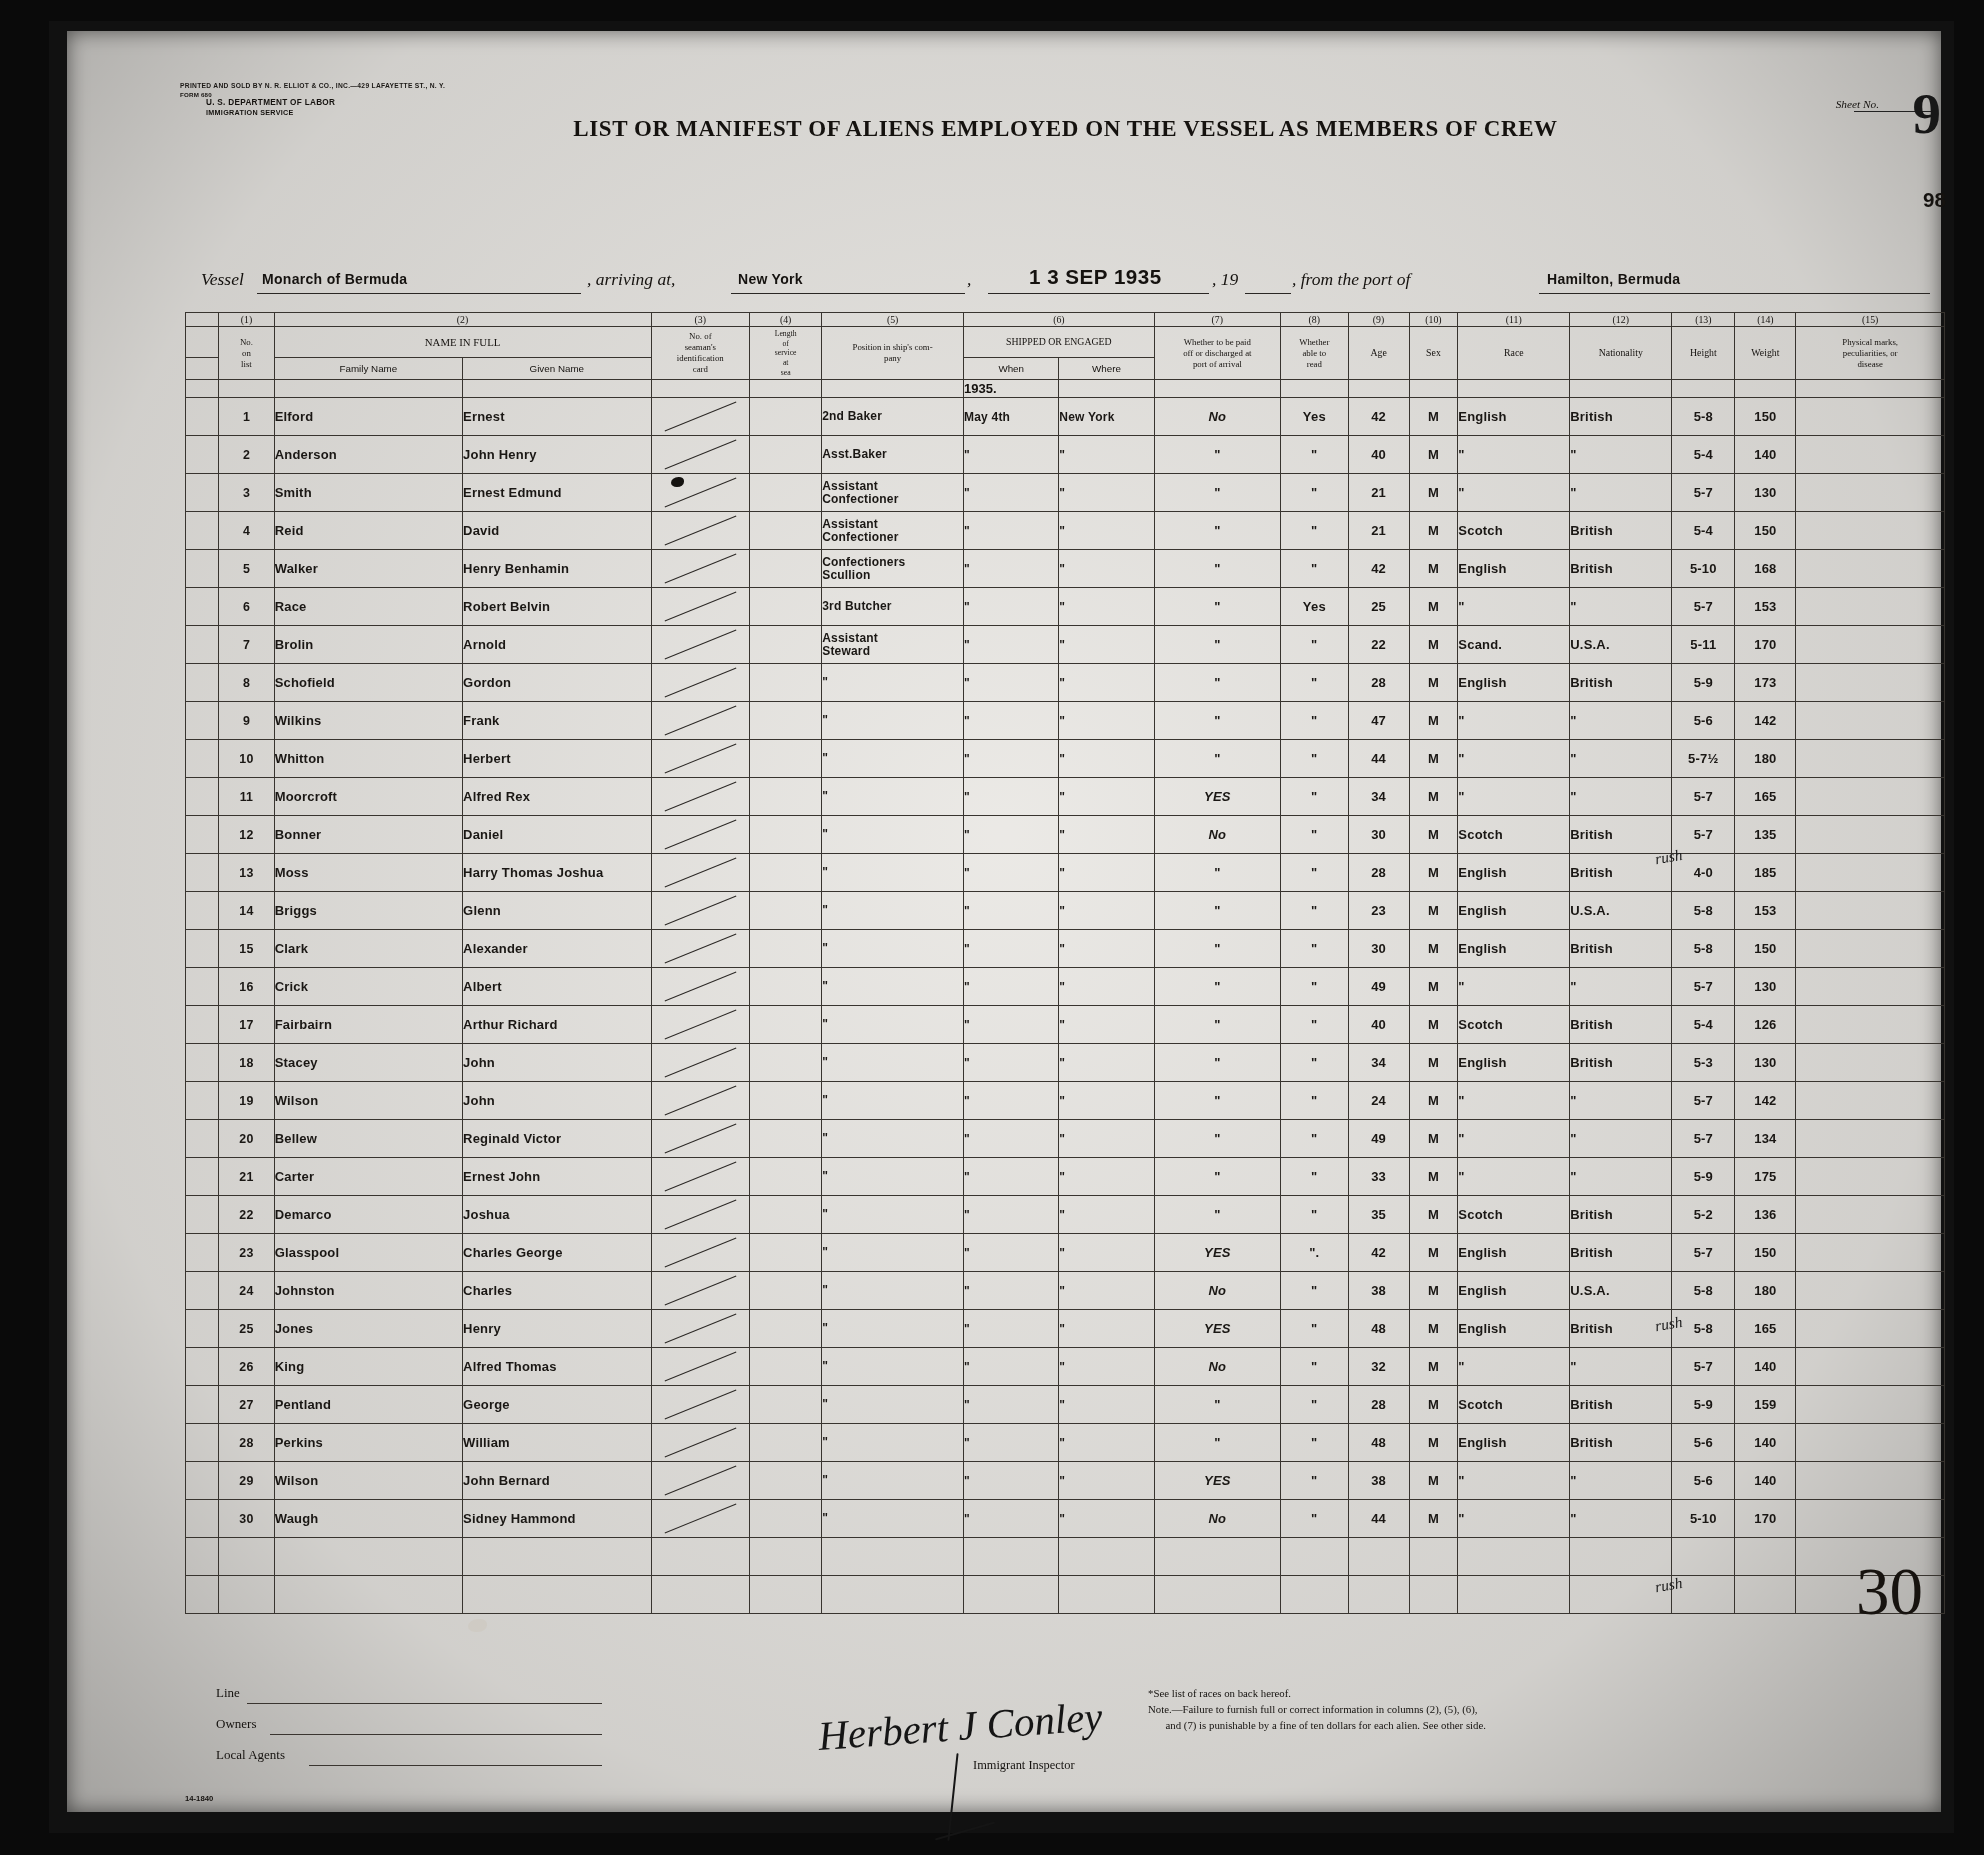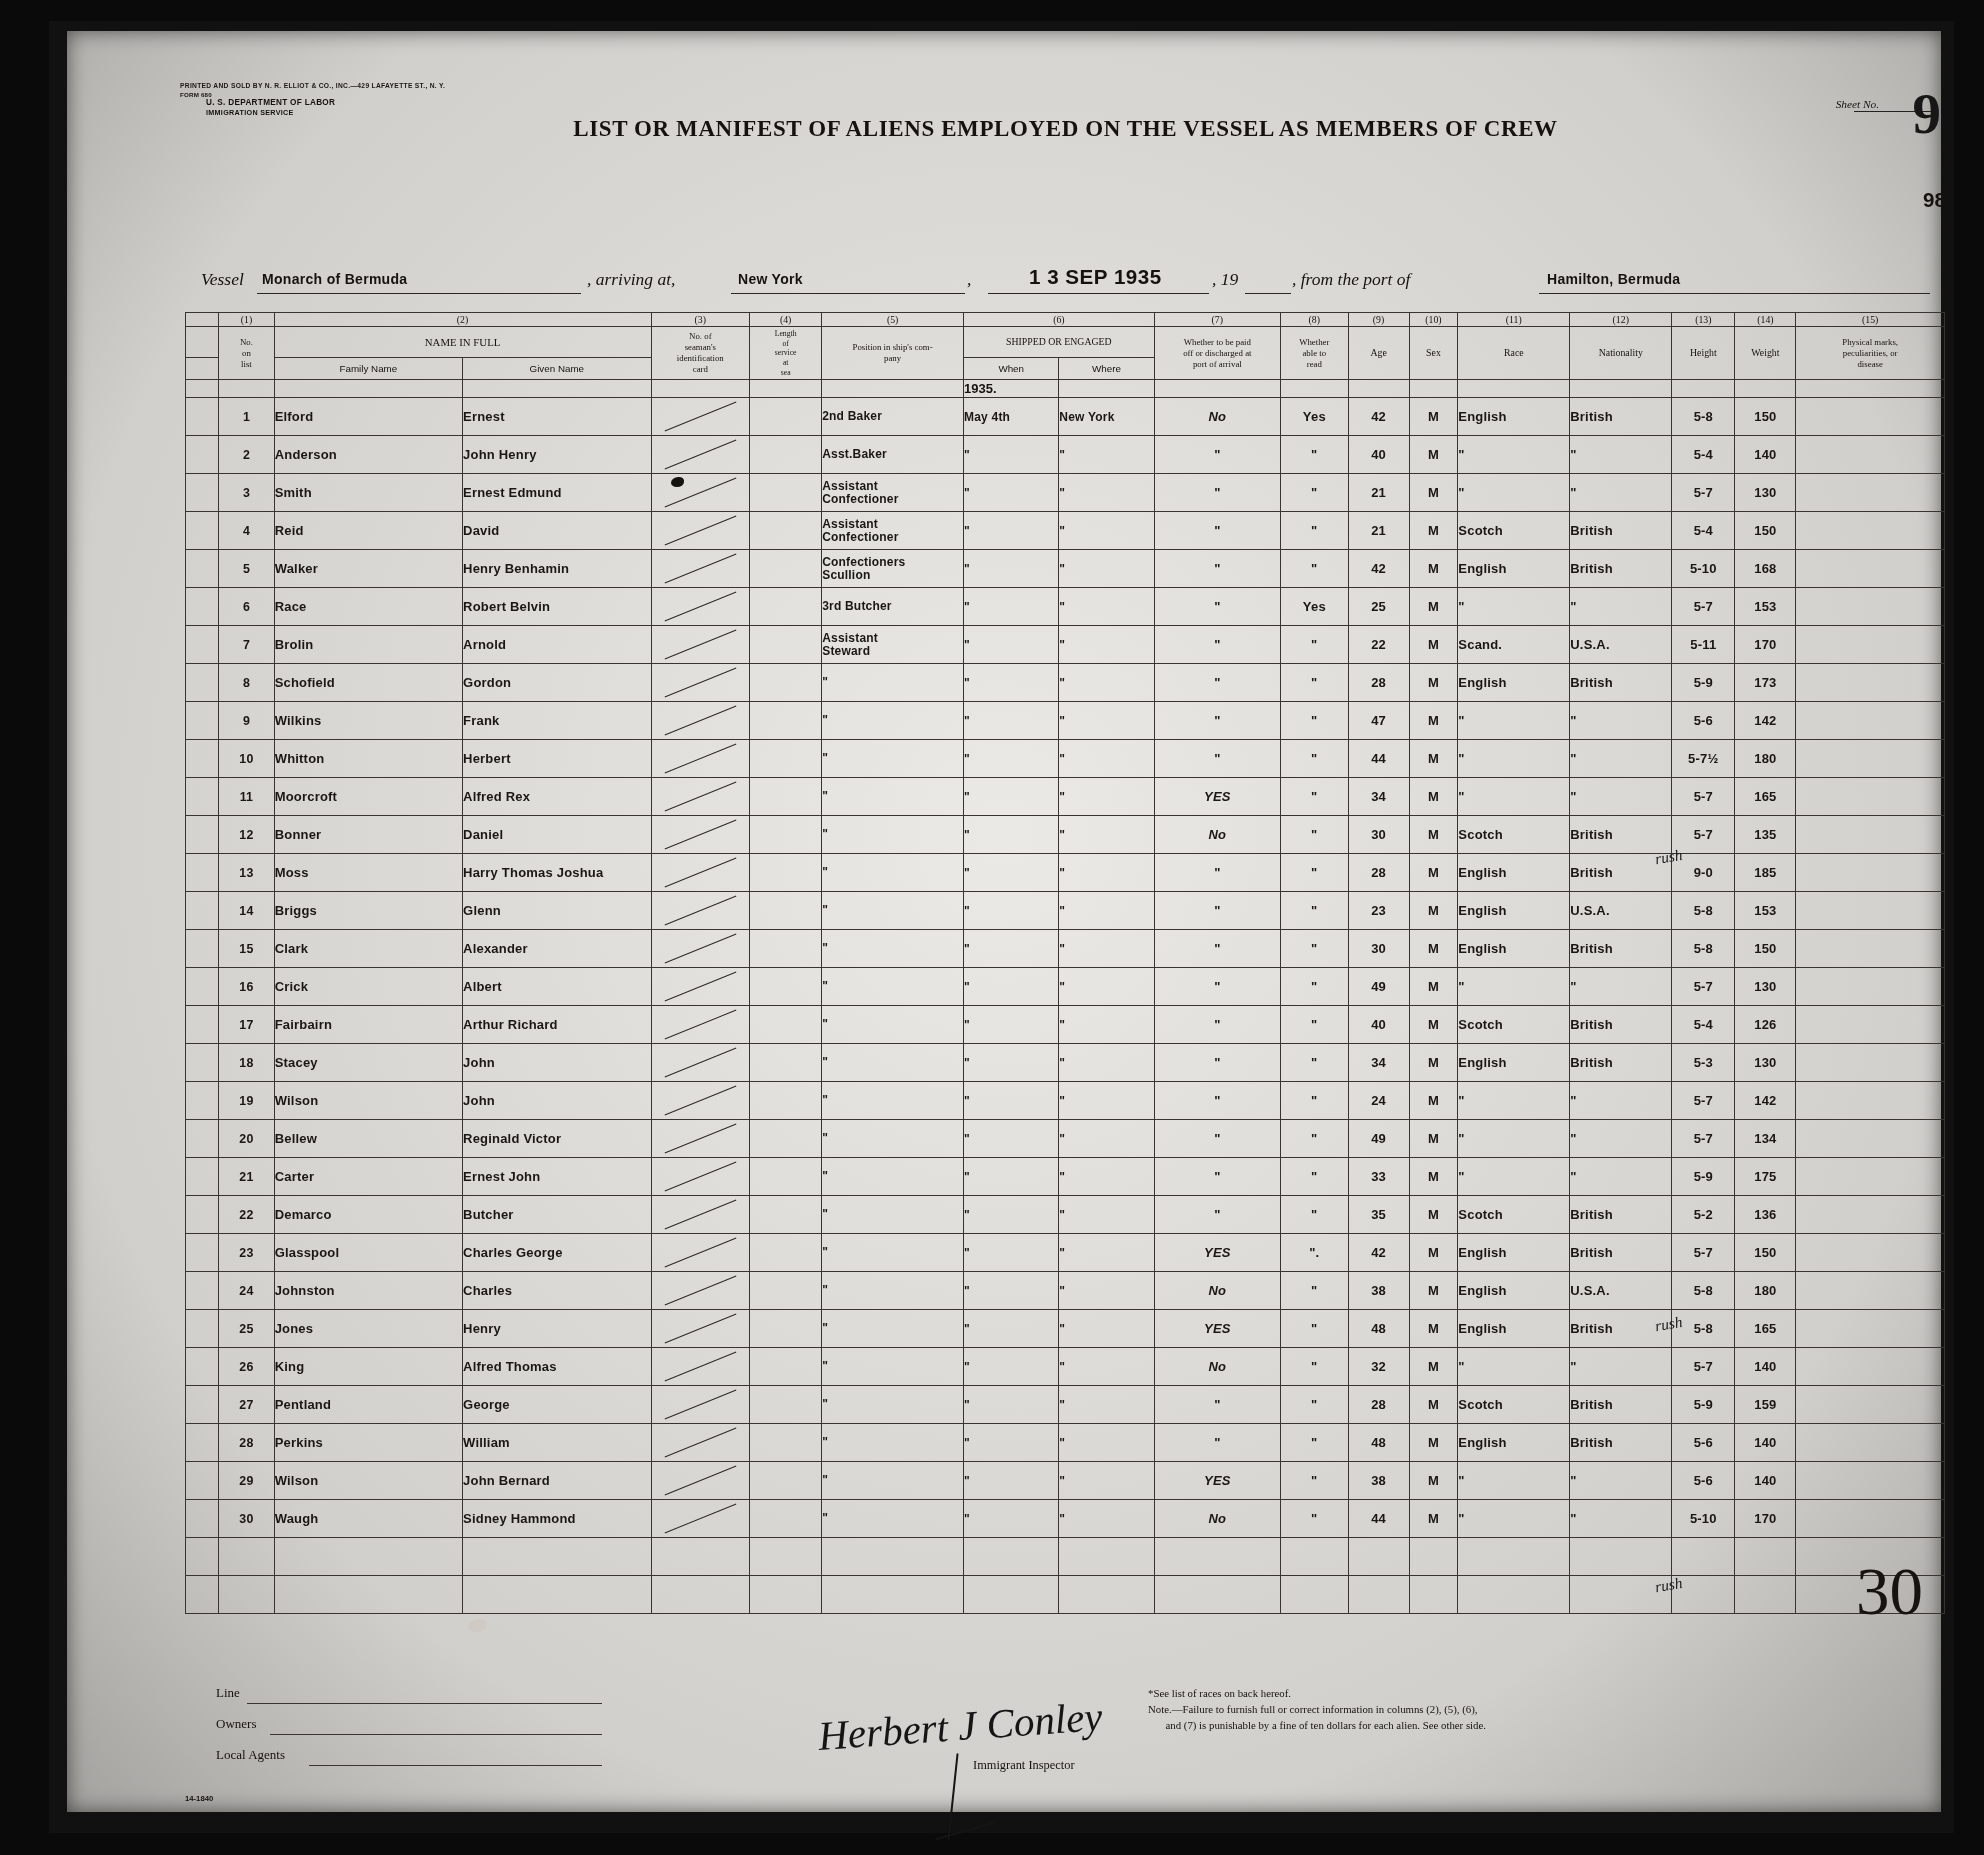--- a/index.html
+++ b/index.html
@@ -771,21 +771,21 @@
               <td class="cell c-center"></td>
               <td class="cell c-pos" style="white-space: pre-line;">"</td>
               <td class="cell c-when">"</td>
               <td class="cell c-where">"</td>
               <td class="cell c-paid">"</td>
               <td class="cell c-read">"</td>
               <td class="cell c-age">28</td>
               <td class="cell c-sex">M</td>
               <td class="cell c-race">English</td>
               <td class="cell c-nat">British</td>
-              <td class="cell c-ht">9-0</td>
+              <td class="cell c-ht">4-0</td>
               <td class="cell c-wt">185</td>
               <td class="cell "></td>
             </tr>
             <tr>
               <td class="cell"></td>
               <td class="cell c-no">14</td>
               <td class="cell c-fam">Briggs</td>
               <td class="cell c-giv">Glenn</td>
               <td class="cell c-center">
                 <span class="stroke"></span>
@@ -955,21 +955,21 @@
               <td class="cell c-race">"</td>
               <td class="cell c-nat">"</td>
               <td class="cell c-ht">5-9</td>
               <td class="cell c-wt">175</td>
               <td class="cell "></td>
             </tr>
             <tr>
               <td class="cell"></td>
               <td class="cell c-no">22</td>
               <td class="cell c-fam">Demarco</td>
-              <td class="cell c-giv">Butcher</td>
+              <td class="cell c-giv">Joshua</td>
               <td class="cell c-center">
                 <span class="stroke"></span>
               </td>
               <td class="cell c-center"></td>
               <td class="cell c-pos" style="white-space: pre-line;">"</td>
               <td class="cell c-when">"</td>
               <td class="cell c-where">"</td>
               <td class="cell c-paid">"</td>
               <td class="cell c-read">"</td>
               <td class="cell c-age">35</td>

